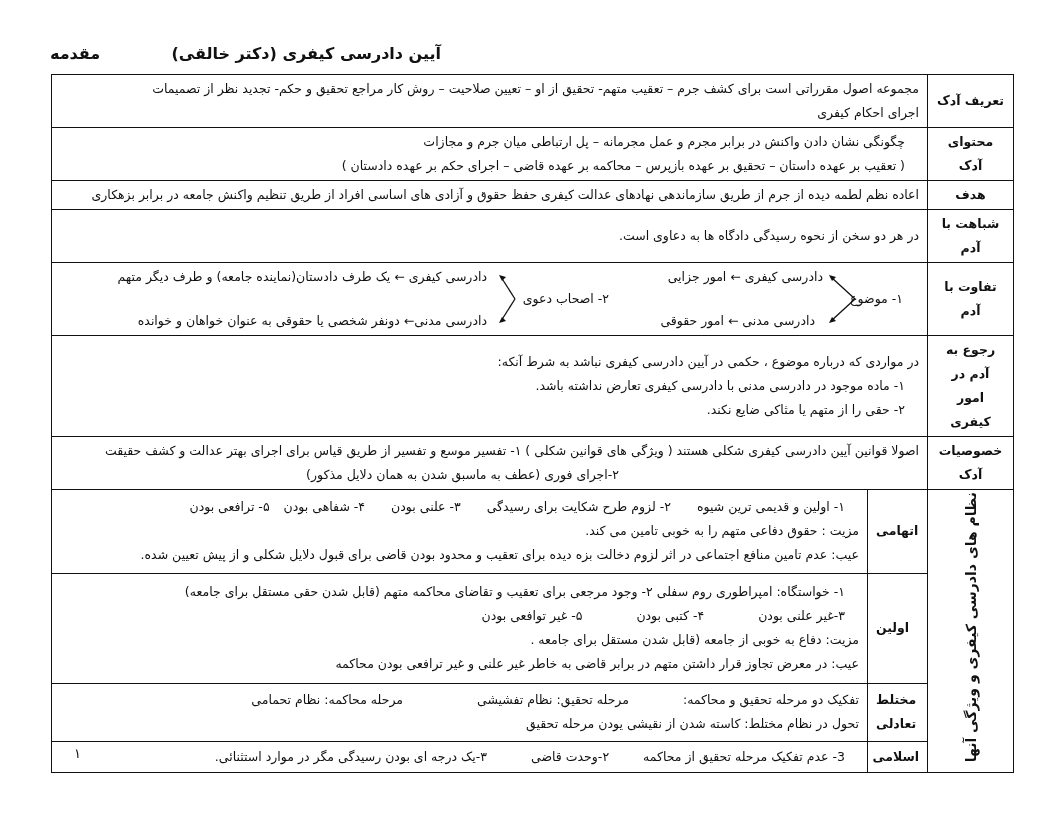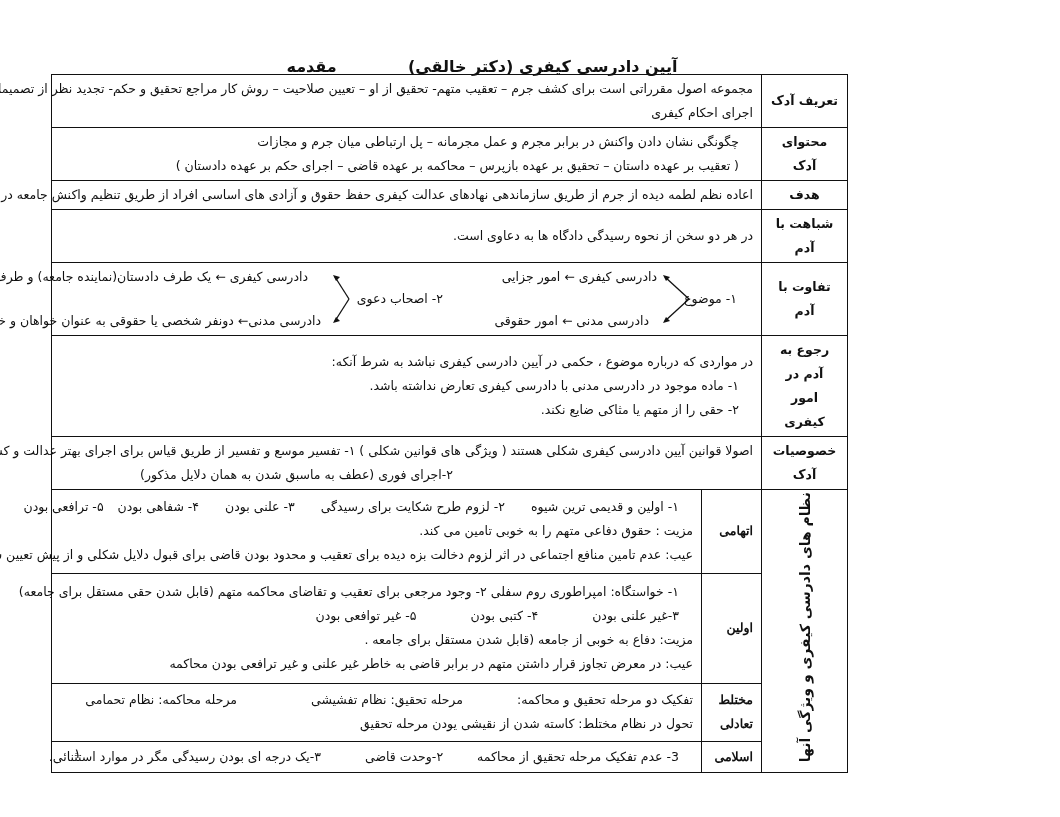--- a/index.html
+++ b/index.html
@@ -2,37 +2,37 @@
 <html><head>
 <meta charset="utf-8">
 <style>
   html, body { margin: 0; padding: 0; background: #ffffff; }
   body {
     width: 1060px; height: 817px; position: relative; overflow: hidden;
     font-family: "DejaVu Sans", "Liberation Sans", sans-serif;
     color: #111;
   }
   .title {
-    position: absolute; left: 50px; top: 57px; width: 864px;
-    text-align: center; direction: rtl; font-weight: bold; font-size: 16px;
+    position: absolute; left: 50px; top: 44px; width: 864px;
+    text-align: left; direction: rtl; font-weight: bold; font-size: 16px;
   }
   .title .sep { display: inline-block; width: 60px; }
   table.main {
-    position: absolute; left: 51px; top: 74px; width: 797px;
+    position: absolute; left: 51px; top: 74px; width: 963px;
     border-collapse: collapse; direction: rtl; table-layout: fixed;
   }
   table.main td {
     border: 1.6px solid #111; vertical-align: middle; padding: 2px 8px;
     font-size: 12.5px; line-height: 24px;
   }
   td.head {
     width: 84px; text-align: center; font-weight: bold; font-size: 13.5px; line-height: 24px;
   }
   td.sub {
-    width: 46px; text-align: right; font-weight: bold; font-size: 13.5px; padding: 2px 4px; font-family: Liberation Serif, serif;
+    width: 46px; text-align: left; font-weight: bold; font-size: 13.5px; padding: 2px 4px;
   }
   td.vert {
     width: 84px; text-align: center; padding: 0;
   }
   .vtext {
     writing-mode: vertical-rl; transform: rotate(180deg);
     font-weight: bold; font-size: 14px; display: inline-block; white-space: nowrap;
   }
   .line { display: block; white-space: nowrap; }
   .indent { padding-right: 14px; }
@@ -104,21 +104,21 @@
         <span class="item" style="right:104px; top:2px;">دادرسی کیفری ← امور جزایی</span>
         <span class="item" style="right:112px; top:46px;">دادرسی مدنی ← امور حقوقی</span>
 
         <span class="item" style="right:318px; top:24px;">۲- اصحاب دعوی</span>
         <svg class="arrow" style="right:410px; top:10px;" width="20" height="52">
           <line x1="18" y1="26" x2="4" y2="4" stroke="#111" stroke-width="1.3"></line>
           <line x1="18" y1="26" x2="4" y2="48" stroke="#111" stroke-width="1.3"></line>
           <polygon points="2,2 9,4 5,8" fill="#111"></polygon>
           <polygon points="2,50 5,44 9,48" fill="#111"></polygon>
         </svg>
-        <span class="item" style="right:453px; top:2px;margin-left:18px;">دادرسی کیفری ←  یک طرف دادستان(نماینده جامعه) و طرف دیگر متهم</span>
+        <span class="item" style="right:440px; top:2px;margin-left:18px;">دادرسی کیفری ←  یک طرف دادستان(نماینده جامعه) و طرف دیگر متهم</span>
         <span class="item" style="right:440px; top:46px;">دادرسی مدنی←  دونفر شخصی یا حقوقی به عنوان خواهان و خوانده</span>
       </div>
     </td>
   </tr>
 
   <tr>
     <td class="head">رجوع به آدم در امور کیفری</td>
     <td colspan="2">
       <span class="line">در مواردی که درباره موضوع ، حکمی در آیین دادرسی کیفری نباشد به شرط آنکه:</span>
       <span class="line indent">۱-  ماده موجود در دادرسی مدنی با دادرسی کیفری تعارض نداشته باشد.</span>

